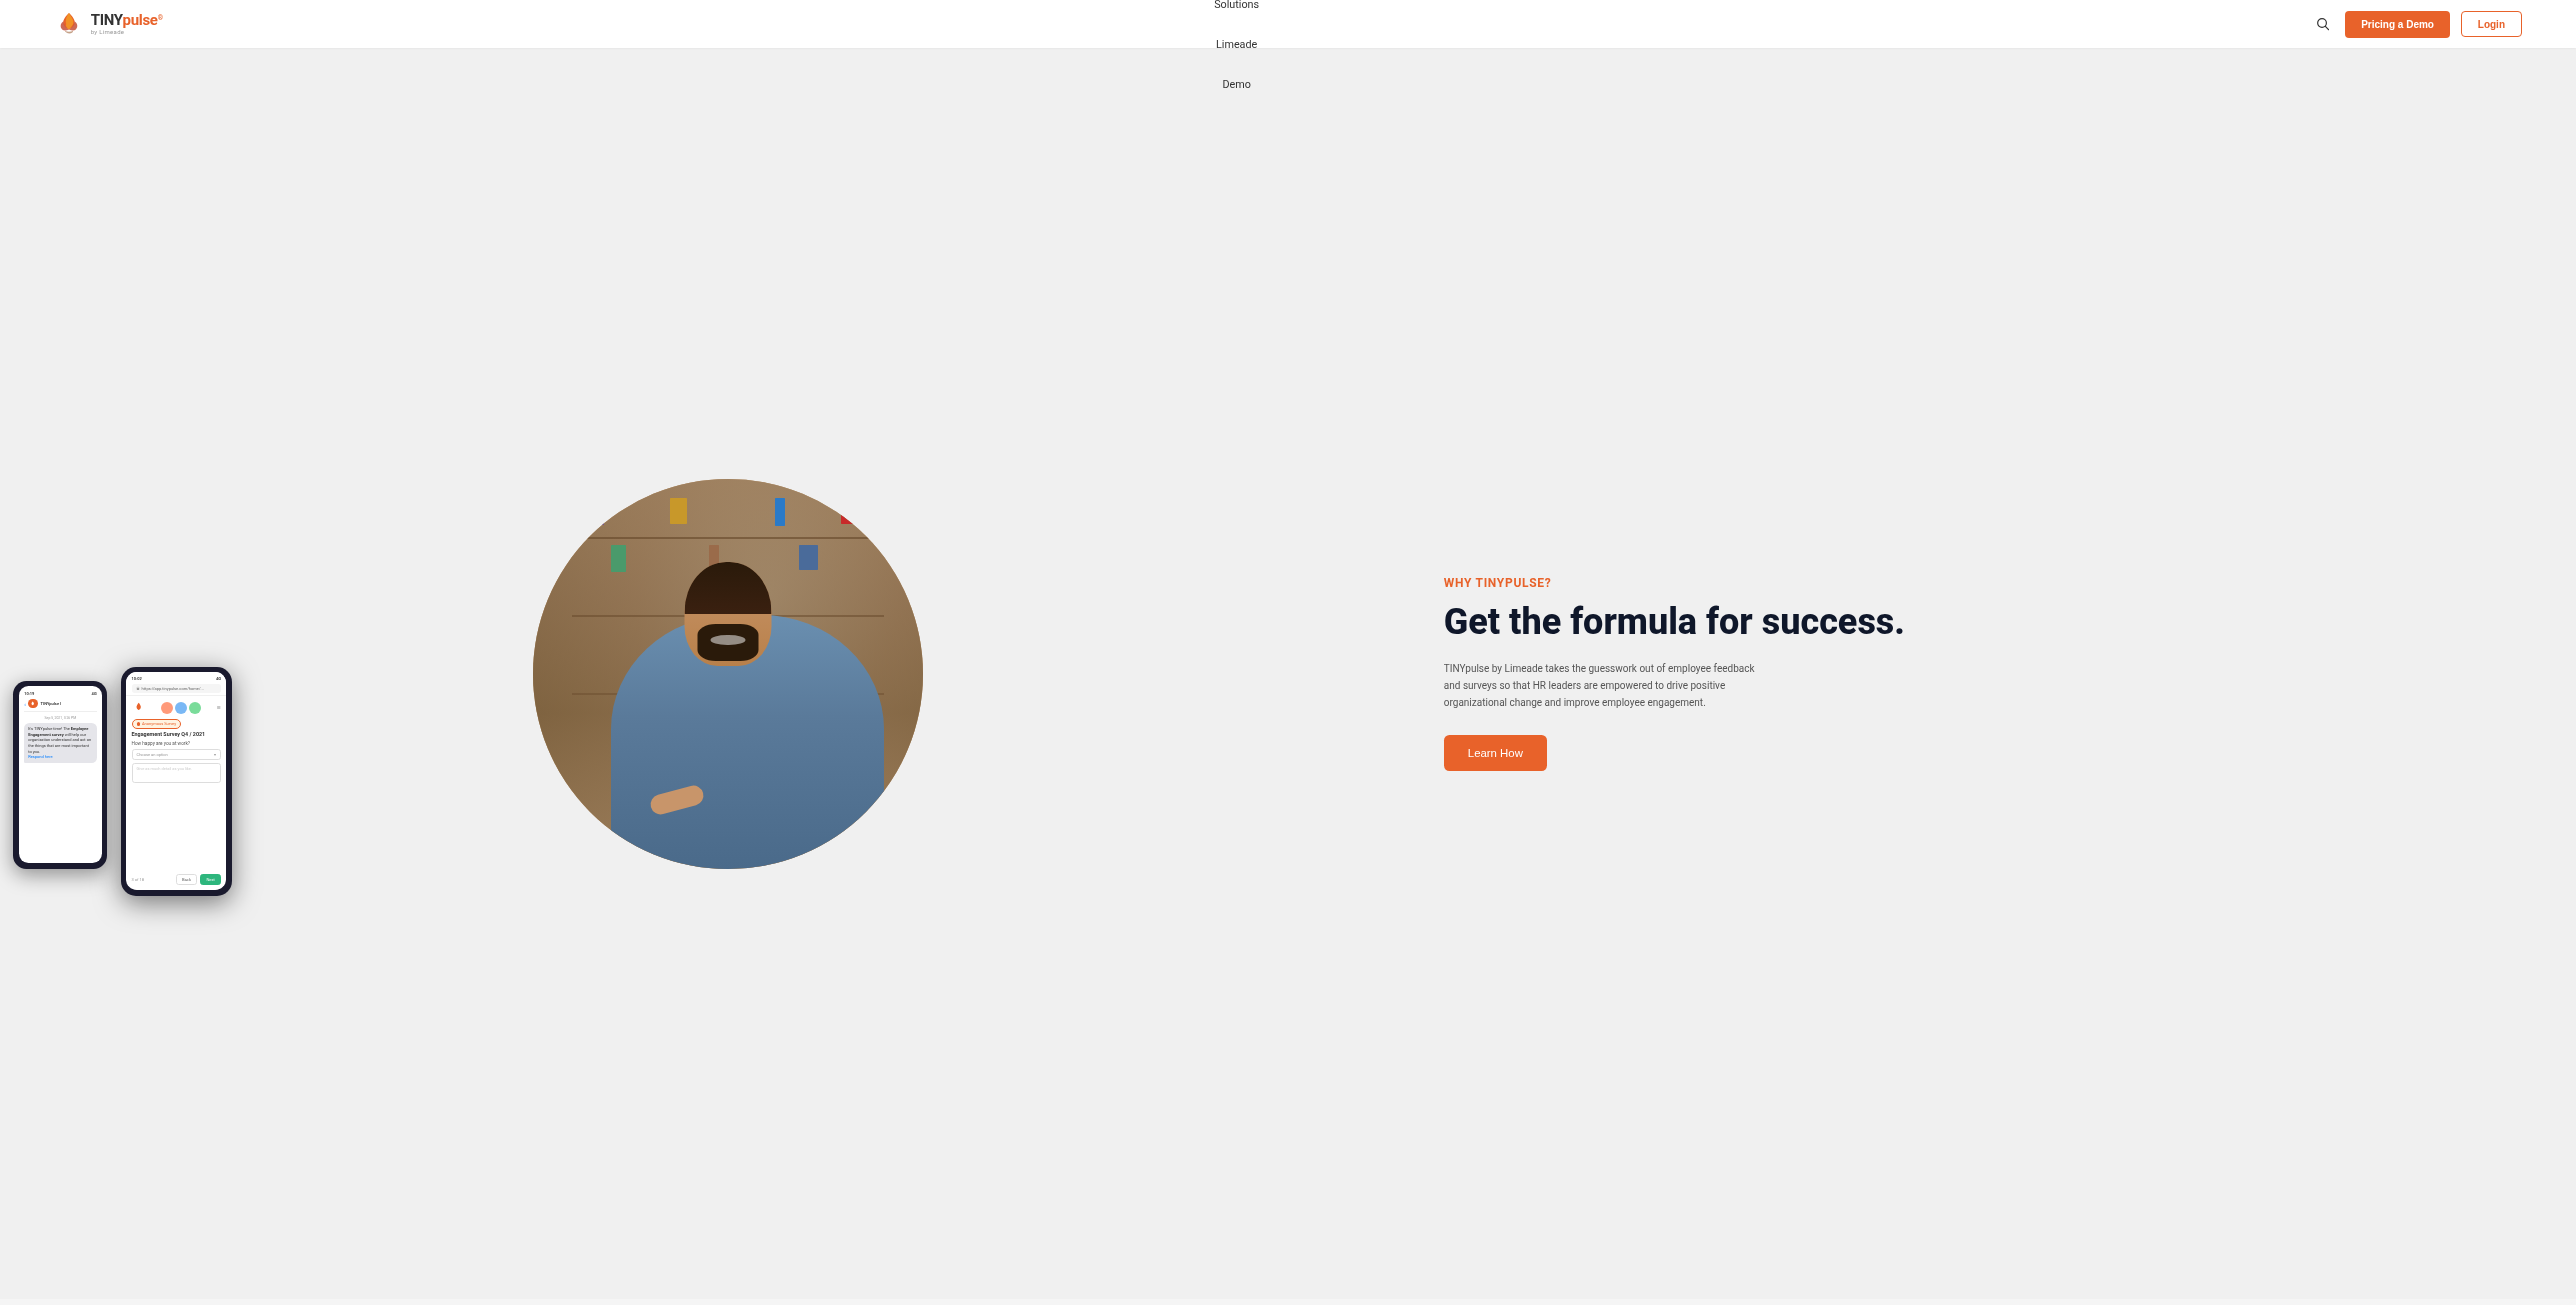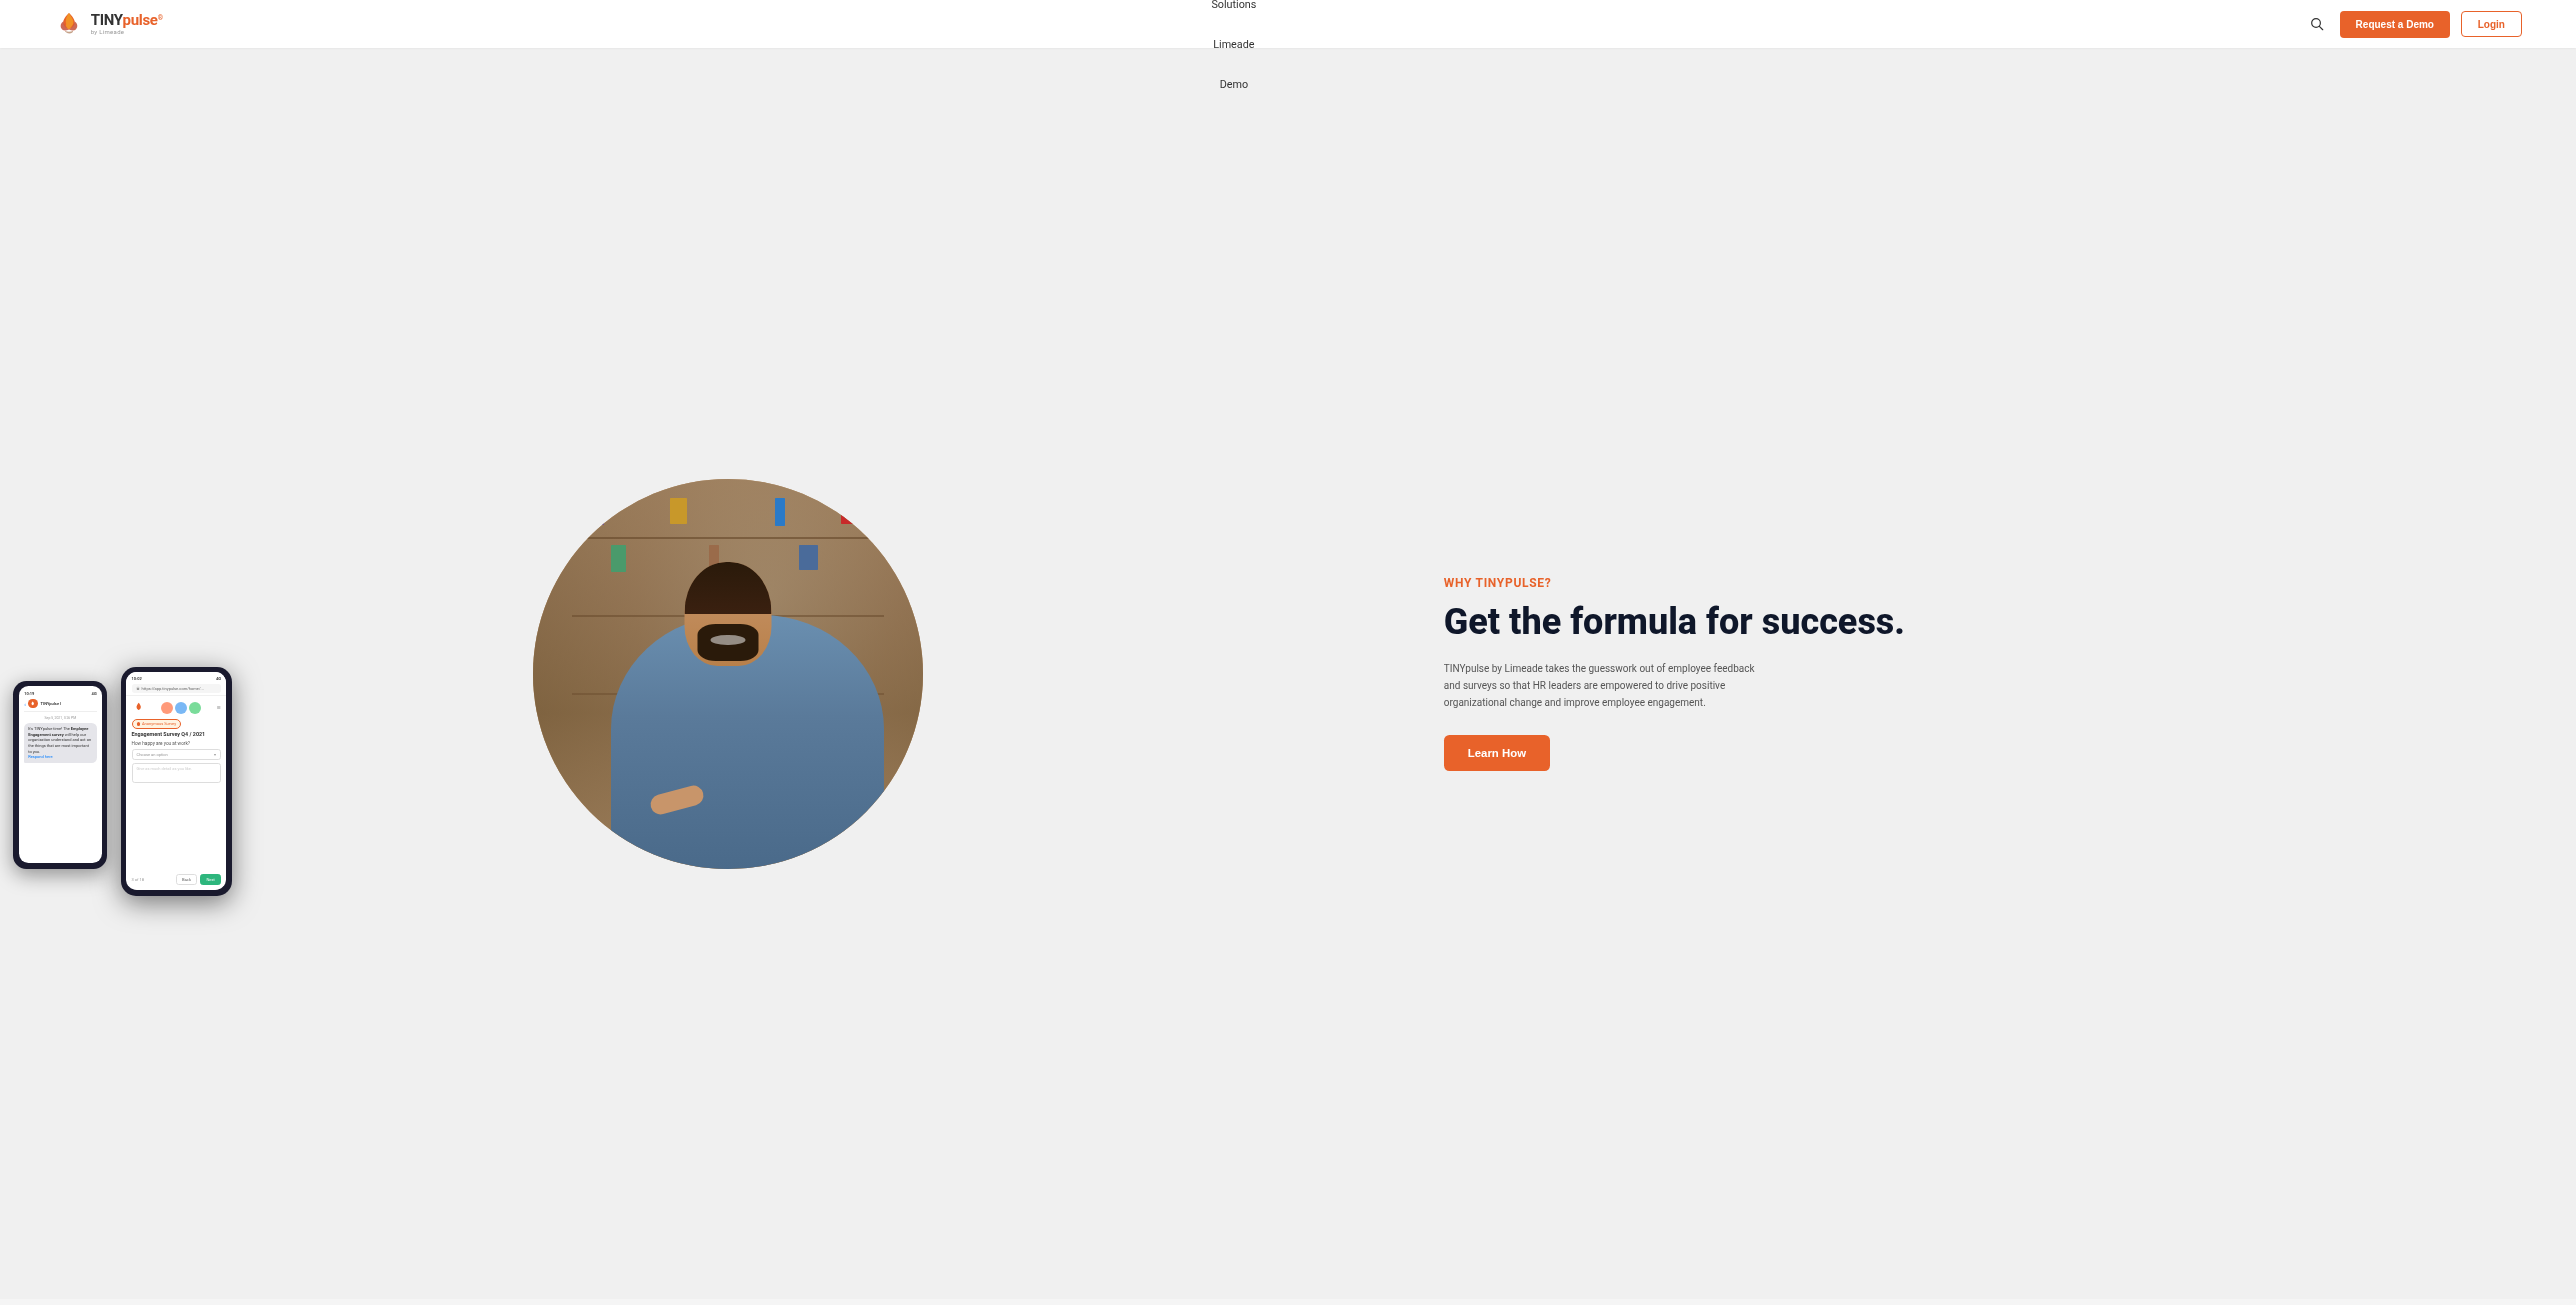--- a/index.html
+++ b/index.html
@@ -398,21 +398,21 @@
       margin-bottom: 24px;
       max-width: 323px;
     }
     .btn-learn {
       background: #e8622a;
       color: #fff;
       border: none;
       padding: 12px 24px;
       border-radius: 5.4px;
       font-size: 11.4px;
-      font-weight: 700;
+      font-weight: 400;
       cursor: pointer;
       display: inline-block;
     }
   </style>
 </head>
 <body>
 
 <nav class="navbar">
   <div class="logo-area">
 
@@ -440,21 +440,21 @@
     <a class="nav-link">Demo</a>
   </div>
 
   <div class="nav-actions">
     <div class="search-icon-wrap">
       <svg width="13.4" height="13.4" viewBox="0 0 20 20" fill="none">
         <circle cx="9" cy="9" r="6.5" stroke="#333" stroke-width="1.8"></circle>
         <line x1="14" y1="14" x2="19" y2="19" stroke="#333" stroke-width="1.8" stroke-linecap="round"></line>
       </svg>
     </div>
-    <button class="btn-request">Request a Demo</button>
+    <button class="btn-request">Pricing a Demo</button>
     <button class="btn-login">Login</button>
   </div>
 </nav>
 
 <section class="hero">
   <div class="hero-left">
 
     <div class="hero-circle">
       <div class="hero-circle-bg">
 

